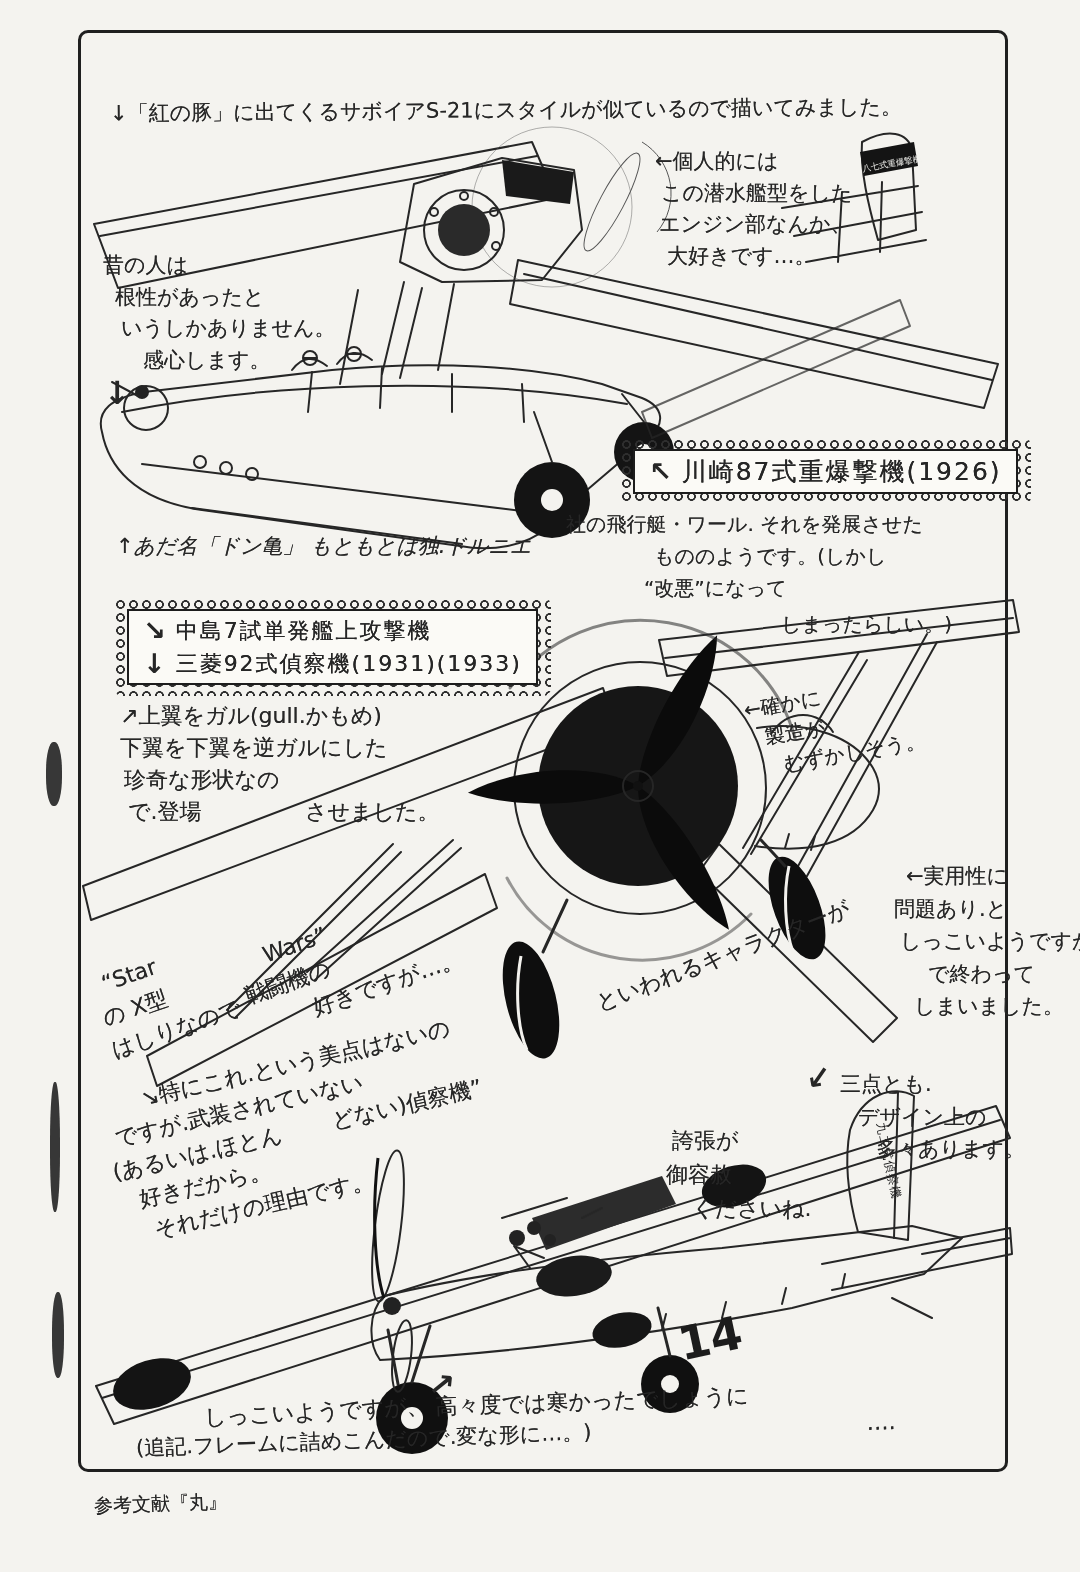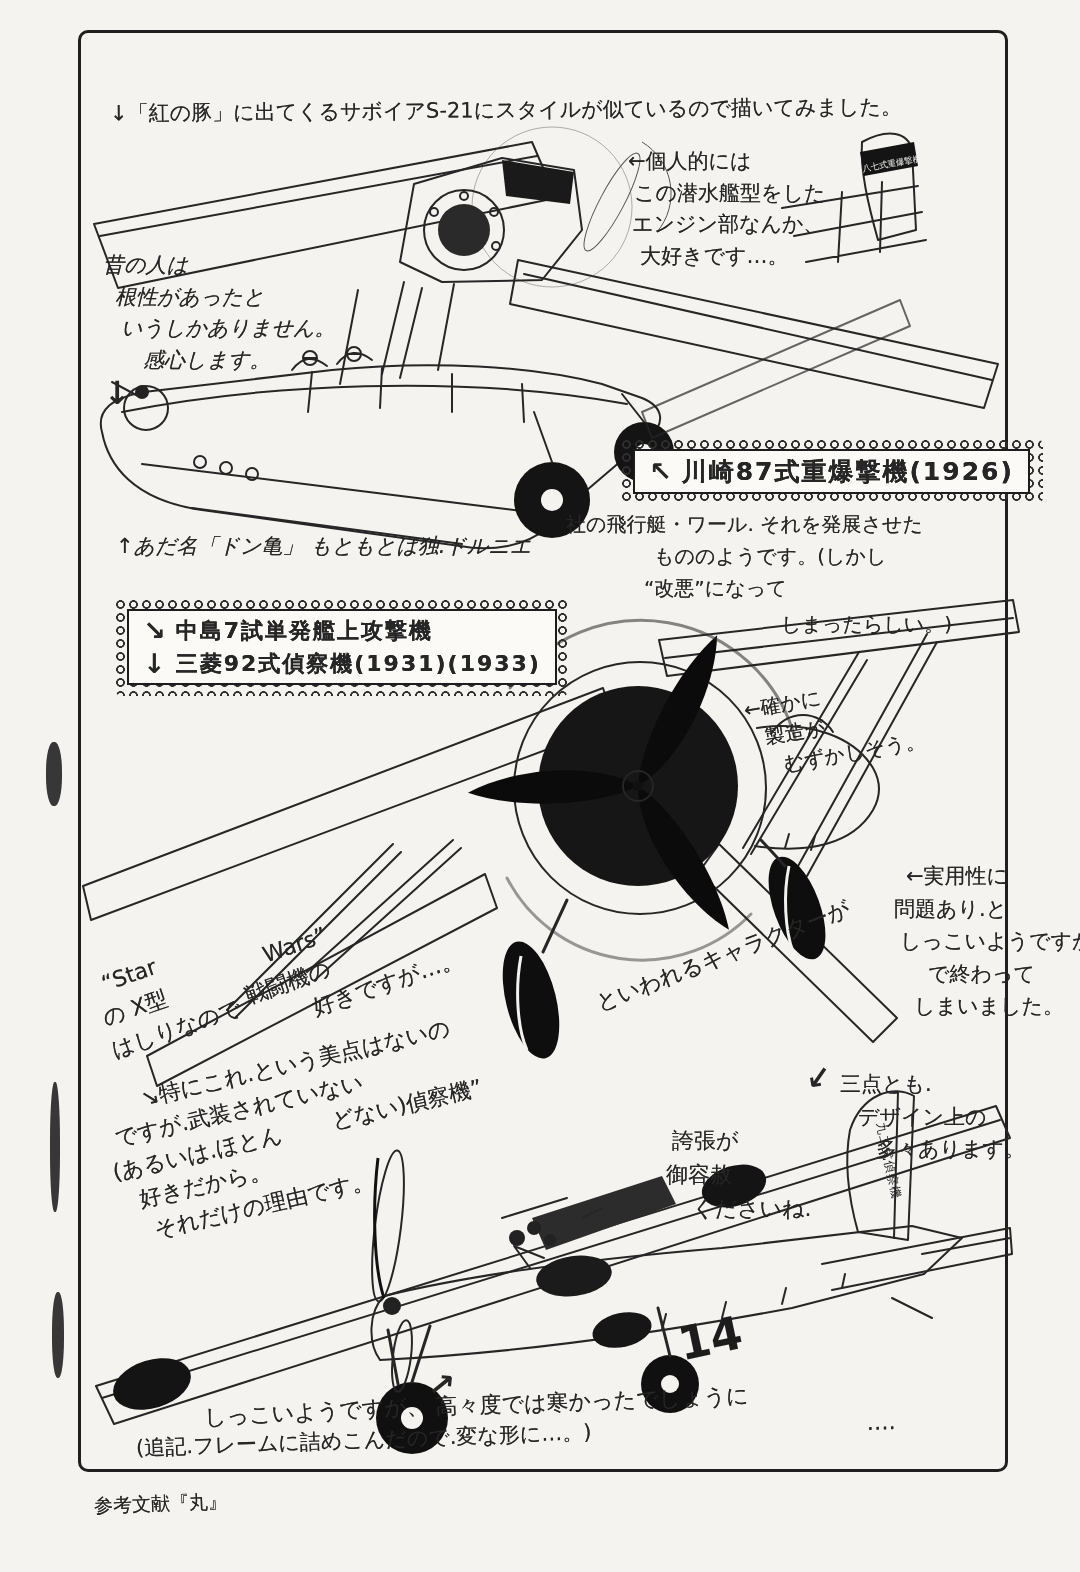--- a/index.html
+++ b/index.html
@@ -13,26 +13,26 @@
   .ln{display:block;}
   .arrowchar{position:absolute;z-index:5;font-weight:bold;}
   
   .curly{position:absolute;z-index:6;padding:11px 13px;border-radius:8px;
      background-image:radial-gradient(circle at 6.5px 6.5px, rgba(40,40,40,0) 2.4px, #2e2e2e 2.9px 4.1px, rgba(40,40,40,0) 4.6px);
      background-size:13px 13px;}
   .capbox{background:#fbfaf6;border:2.5px solid #1c1c1c;padding:4px 14px;display:flex;
      flex-direction:column;justify-content:center;gap:2px;}
   .caprow{display:flex;align-items:center;gap:10px;}
   .caparrow{font-size:27px;font-weight:bold;}
-  .captitle{letter-spacing:2px;font-weight:bold;text-shadow:0 0 .6px #222;}
+  .captitle{letter-spacing:2px;font-weight:normal;text-shadow:0 0 .6px #222;}
   
   #n-top{left:110px;top:96px;font-size:21px;transform:rotate(-.5deg);}
-  #n-engine{left:628px;top:146px;font-size:21px;line-height:1.5;}
+  #n-engine{left:655px;top:146px;font-size:21px;line-height:1.5;}
   #n-engine .ln:nth-child(2){margin-left:6px}#n-engine .ln:nth-child(3){margin-left:4px}#n-engine .ln:nth-child(4){margin-left:12px}
-  #n-konjo{left:103px;top:250px;font-size:21px;line-height:1.5;font-style:italic;}
+  #n-konjo{left:103px;top:250px;font-size:21px;line-height:1.5;}
   #n-konjo .ln:nth-child(2){margin-left:12px}#n-konjo .ln:nth-child(3){margin-left:18px}#n-konjo .ln:nth-child(4){margin-left:40px}
   #a-konjo{left:104px;top:374px;font-size:32px;}
   #n-duralumin{left:853px;top:298px;font-size:19px;line-height:1.6;}
   #n-duralumin .ln:nth-child(2){margin-left:30px}#n-duralumin .ln:nth-child(3){margin-left:92px}#n-duralumin .ln:nth-child(4){margin-left:2px}
   #box-kawasaki{left:620px;top:438px;}
   #box-kawasaki .captitle{font-size:25px;}
   #box-nakajima{left:114px;top:598px;}
   #box-nakajima .captitle{font-size:22px;}
   #n-donkame{left:116px;top:532px;font-size:21px;font-style:italic;}
   #n-dornier{left:566px;top:508px;font-size:20px;line-height:1.6;}
@@ -304,20 +304,27 @@
         <span class="caparrow">↘</span>
         <span class="captitle">中島7試単発艦上攻撃機</span>
       </div>
       <div class="caprow">
         <span class="caparrow">↓</span>
         <span class="captitle">三菱92式偵察機(1931)(1933)</span>
       </div>
     </div>
   </div>
 
+  <div class="note" id="n-gull">
+    <span class="ln">↗上翼をガル(gull.かもめ)</span>
+    <span class="ln">下翼を下翼を逆ガルにした</span>
+    <span class="ln">珍奇な形状なの</span>
+    <span class="ln">で.登場</span>
+    <span class="ln">させました。</span>
+  </div>
 
   <div class="note" id="n-seizou">
     <span class="ln">←確かに</span>
     <span class="ln">製造が</span>
     <span class="ln">むずかしそう。</span>
   </div>
 
   <div class="note" id="n-star-left">
     <span class="ln">“Star</span>
     <span class="ln">の X型</span>

